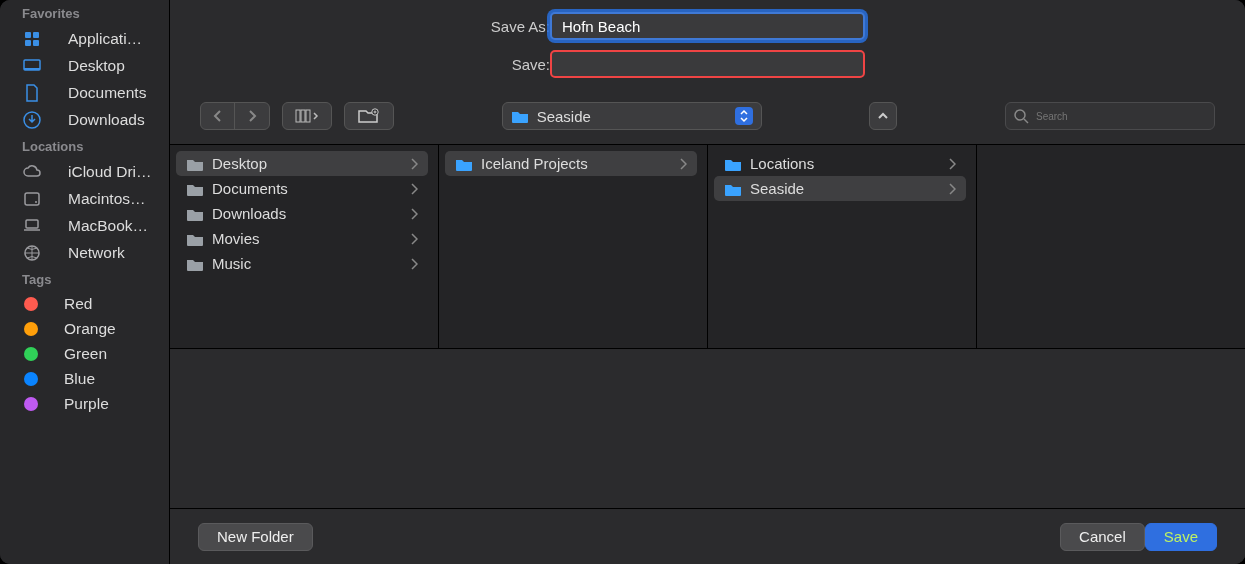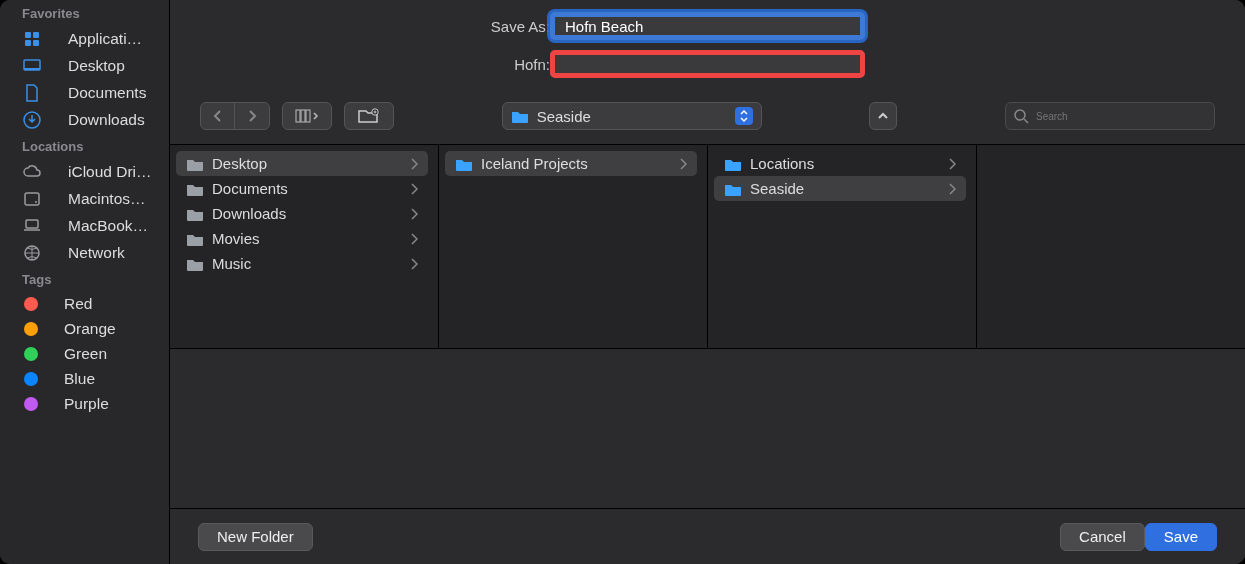--- a/index.html
+++ b/index.html
@@ -8,21 +8,21 @@
 .sidebar { width: 170px; background: #28282a; padding: 0 0 6px 0; border-right: 1px solid #000; font-size: 15.5px; color: #ddd; }
 .sb-header { color: #8a8a8e; font-size: 13px; font-weight: 700; padding: 6px 0 4px 22px; }
 .sb-item { display: flex; align-items: center; gap: 8px; padding: 3.5px 8px 3.5px 22px; cursor: default; white-space: nowrap; overflow: hidden; text-overflow: ellipsis; }
 .sb-item .ic { width: 20px; height: 20px; flex: 0 0 20px; display: flex; align-items: center; justify-content: center; }
 .sb-item .lbl { overflow: hidden; text-overflow: ellipsis; margin-left: 18px; }
 .tag-dot { width: 14px; height: 14px; border-radius: 50%; flex: 0 0 14px; margin-left: 2px; }
 .main { flex: 1; display: flex; flex-direction: column; background: #2b2b2d; }
 .top-fields { padding: 12px 40px 10px 40px; }
 .field-row { display: flex; align-items: center; justify-content: center; margin-bottom: 10px; }
 .field-label { width: 300px; text-align: right; color: #ccc; font-size: 15px; }
-.text-input { width: 315px; height: 28px; background: #3a3a3c; border: 5px solid #ef4444; border-radius: 5px; padding: 0 10px; color: #fff; font-size: 15px; outline: none; }
+.text-input { width: 315px; height: 28px; background: #3a3a3c; border: 2px solid #ef4444; border-radius: 5px; padding: 0 10px; color: #fff; font-size: 15px; outline: none; }
 .text-input.focused { box-shadow: 0 0 0 3px rgba(40,110,220,0.85); border-color: #3f79d6; }
 .toolbar { display: flex; align-items: center; gap: 12px; padding: 4px 30px 14px 30px; position: relative; }
 .tool-group { display: flex; background: #3c3c3e; border: 1px solid #555; border-radius: 6px; overflow: hidden; height: 28px; }
 .tool-btn { width: 34px; display: flex; align-items: center; justify-content: center; border-right: 1px solid #555; color: #bbb; }
 .tool-btn:last-child { border-right: none; }
 .tool-single { background: #3c3c3e; border: 1px solid #555; border-radius: 6px; height: 28px; width: 50px; display: flex; align-items: center; justify-content: center; color: #ccc; }
 .loc-popup { height: 28px; flex: 0 0 260px; margin-left: auto; margin-right: auto; background: #3c3c3e; border: 1px solid #555; border-radius: 6px; display: flex; align-items: center; padding: 0 8px; gap: 8px; color: #ddd; font-size: 15px; position: relative; }
 .loc-popup .arrows { margin-left: auto; background: #2f6fe0; border-radius: 4px; width: 18px; height: 18px; display:flex; flex-direction:column; align-items:center; justify-content:center; }
 .collapse-btn { width: 28px; height: 28px; background: #3c3c3e; border: 1px solid #555; border-radius: 6px; display:flex; align-items:center; justify-content:center; color:#ccc; }
 .search-wrap { margin-left: auto; }
@@ -30,21 +30,21 @@
 .search-field { position: relative; }
 .search-field .sicon { position: absolute; left: 8px; top: 6px; color: #888; }
 .columns { flex: 1; display: flex; border-top: 1px solid #000; background: #242426; }
 .col { flex: 1; border-right: 1px solid #000; padding: 6px 10px 6px 6px; min-width: 0; }
 .col:last-child { border-right: none; }
 .col-item { display: flex; align-items: center; gap: 8px; padding: 4px 10px; border-radius: 5px; color: #ddd; font-size: 15px; cursor: default; }
 .col-item .chev { margin-left: auto; color: #888; }
 .col-item.sel { background: #3f3f41; }
 .bottom-bar { height: 56px; border-top: 1px solid #000; display: flex; align-items: center; padding: 0 28px; background: #2b2b2d; }
 .btn { height: 28px; padding: 0 18px; border-radius: 6px; font-size: 15px; display:flex; align-items:center; justify-content:center; border: 1px solid #5a5a5c; background: #4a4a4c; color: #eee; cursor: default; }
-.btn.primary { background: #2f6fe0; border-color: #2f6fe0; color: #ffffff; }
+.btn.primary { background: #2f6fe0; border-color: #2f6fe0; color: #bef264; }
 .spacer { flex: 1; }
 .lower-pad { flex: 0 0 160px; border-top: 1px solid #000; background:#2b2b2d; }
 svg { display: block; }
 </style>
 </head>
 <body>
 
 <div class="window">
 
   <div class="sidebar">
@@ -153,21 +153,21 @@
 
   <div class="main">
 
     <div class="top-fields">
       <div class="field-row">
         <div class="field-label">Save As:</div>
         <input class="text-input focused" value="Hofn Beach" style="">
         <div style="width:300px"></div>
       </div>
       <div class="field-row">
-        <div class="field-label">Hofn:</div>
+        <div class="field-label">Save:</div>
         <input class="text-input" value="" style="">
         <div style="width:300px"></div>
       </div>
     </div>
 
     <div class="toolbar">
       <div class="tool-group">
         <div class="tool-btn">
           <svg width="10" height="12" viewBox="0 0 10 12">
               <path d="M7 1 L2 6 L7 11" stroke="#888" stroke-width="2" fill="none"></path>

